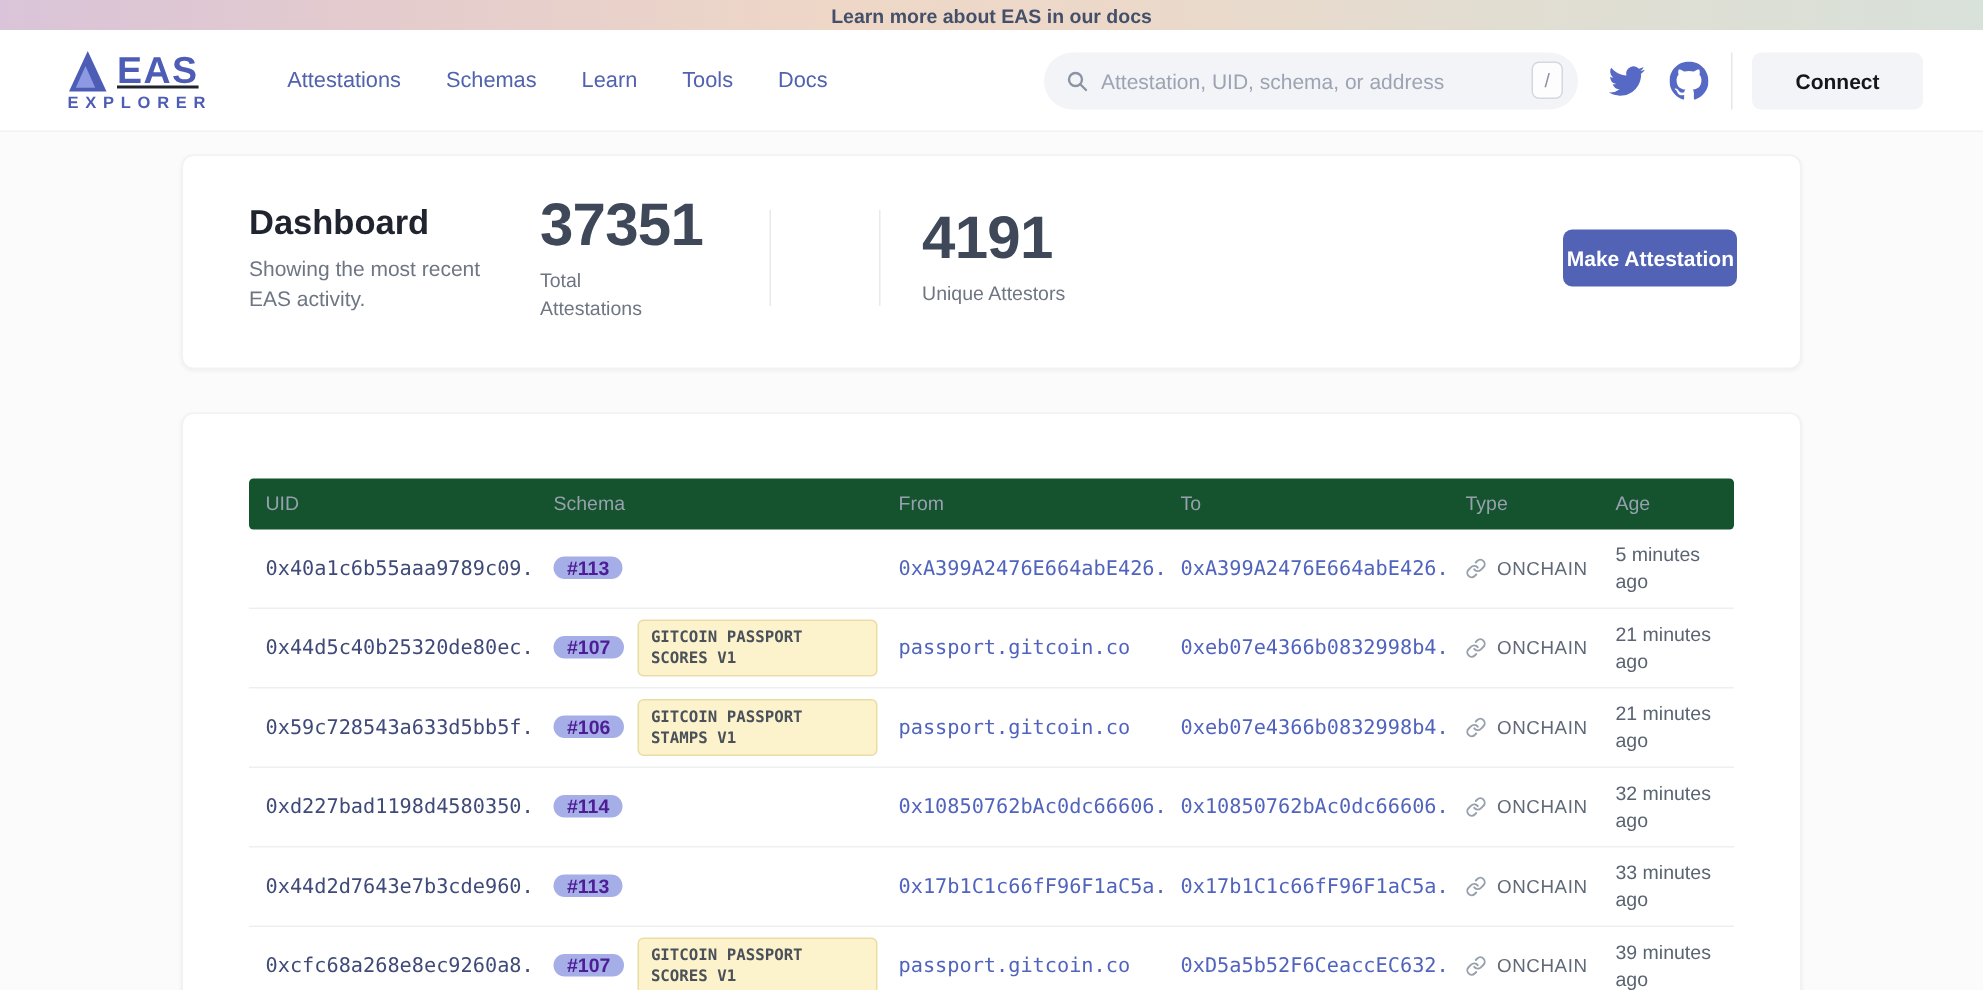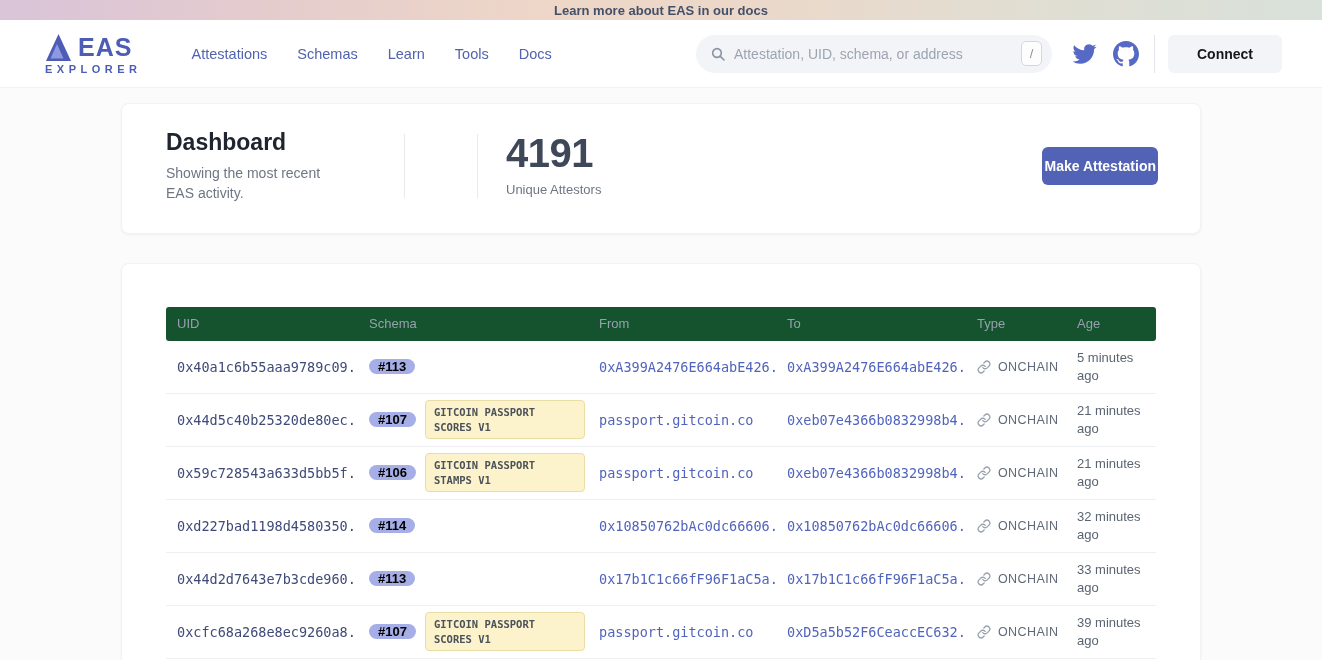--- a/index.html
+++ b/index.html
@@ -22,21 +22,21 @@
   }
 
   
   .header {
     height: 68px; background: #ffffff;
     display: flex; align-items: center;
     padding: 0 40px 0 45px;
     border-bottom: 1px solid #f1f2f5;
   }
   .logo { display: flex; flex-direction: column; cursor: pointer; }
-  .logo-top { display: flex; align-items: center; gap: 6px; }
+  .logo-top { display: flex; align-items: center; gap: 6px; text-decoration: underline; }
   .logo-title { font-size: 25px; font-weight: 800; color: #4d5cb5; letter-spacing: 1px; }
   .logo-sub { font-size: 11px; font-weight: 600; color: #4d5cb5; letter-spacing: 4.5px; margin-top: 1px; }
   .nav { display: flex; gap: 30px; margin-left: 50px; }
   .nav-item { font-size: 14.5px; color: #5163ae; cursor: pointer; }
 
   .search {
     margin-left: auto;
     width: 356px; height: 38px; border-radius: 19px;
     background: #f3f4f7;
     display: flex; align-items: center;
@@ -100,21 +100,21 @@
     display: grid; grid-template-columns: 192px 230px 188px 190px 100px 1fr;
     align-items: center; min-height: 53px;
     border-bottom: 1px solid #edeff2;
     padding: 6px 0;
   }
   .cell { padding-left: 11px; font-size: 13.5px; }
   .uid { color: #3f4a78; cursor: pointer; white-space: nowrap; overflow: hidden; }
   .addr { color: #5164bd; cursor: pointer; white-space: nowrap; overflow: hidden; }
   .schema-cell { display: flex; align-items: center; gap: 9px; }
   .pill {
-    background: #a5aee6; color: #000000; border-radius: 12px;
+    background: #a5aee6; color: #4c1d95; border-radius: 12px;
     padding: 0 9px; font-size: 13px; font-weight: 700; cursor: pointer;
     white-space: nowrap;
   }
   .schema-name {
     background: #fcf3cd; border: 1px solid #e9dda6; border-radius: 4px;
     padding: 4px 8px; max-width: 160px;
     font-family: "DejaVu Sans Mono", monospace;
     font-size: 10.5px; font-weight: 700; color: #4b5158;
     line-height: 1.35; text-transform: uppercase;
   }
@@ -176,20 +176,24 @@
   <span class="vdivider"></span>
   <button class="connect-btn">Connect</button>
 </div>
 
 <div class="card dash-card">
   <div class="dash-left">
     <div class="dash-title">Dashboard</div>
     <div class="dash-sub">Showing the most recent EAS activity.</div>
   </div>
   <div class="stats">
+    <div class="stat stat-1">
+      <span class="stat-value">37351</span>
+      <span class="stat-label">Total Attestations</span>
+    </div>
     <span class="stat-div"></span>
     <span class="stat-div"></span>
     <div class="stat stat-3">
       <span class="stat-value">4191</span>
       <span class="stat-label">Unique Attestors</span>
     </div>
   </div>
   <button class="make-btn">Make Attestation</button>
 </div>
 

